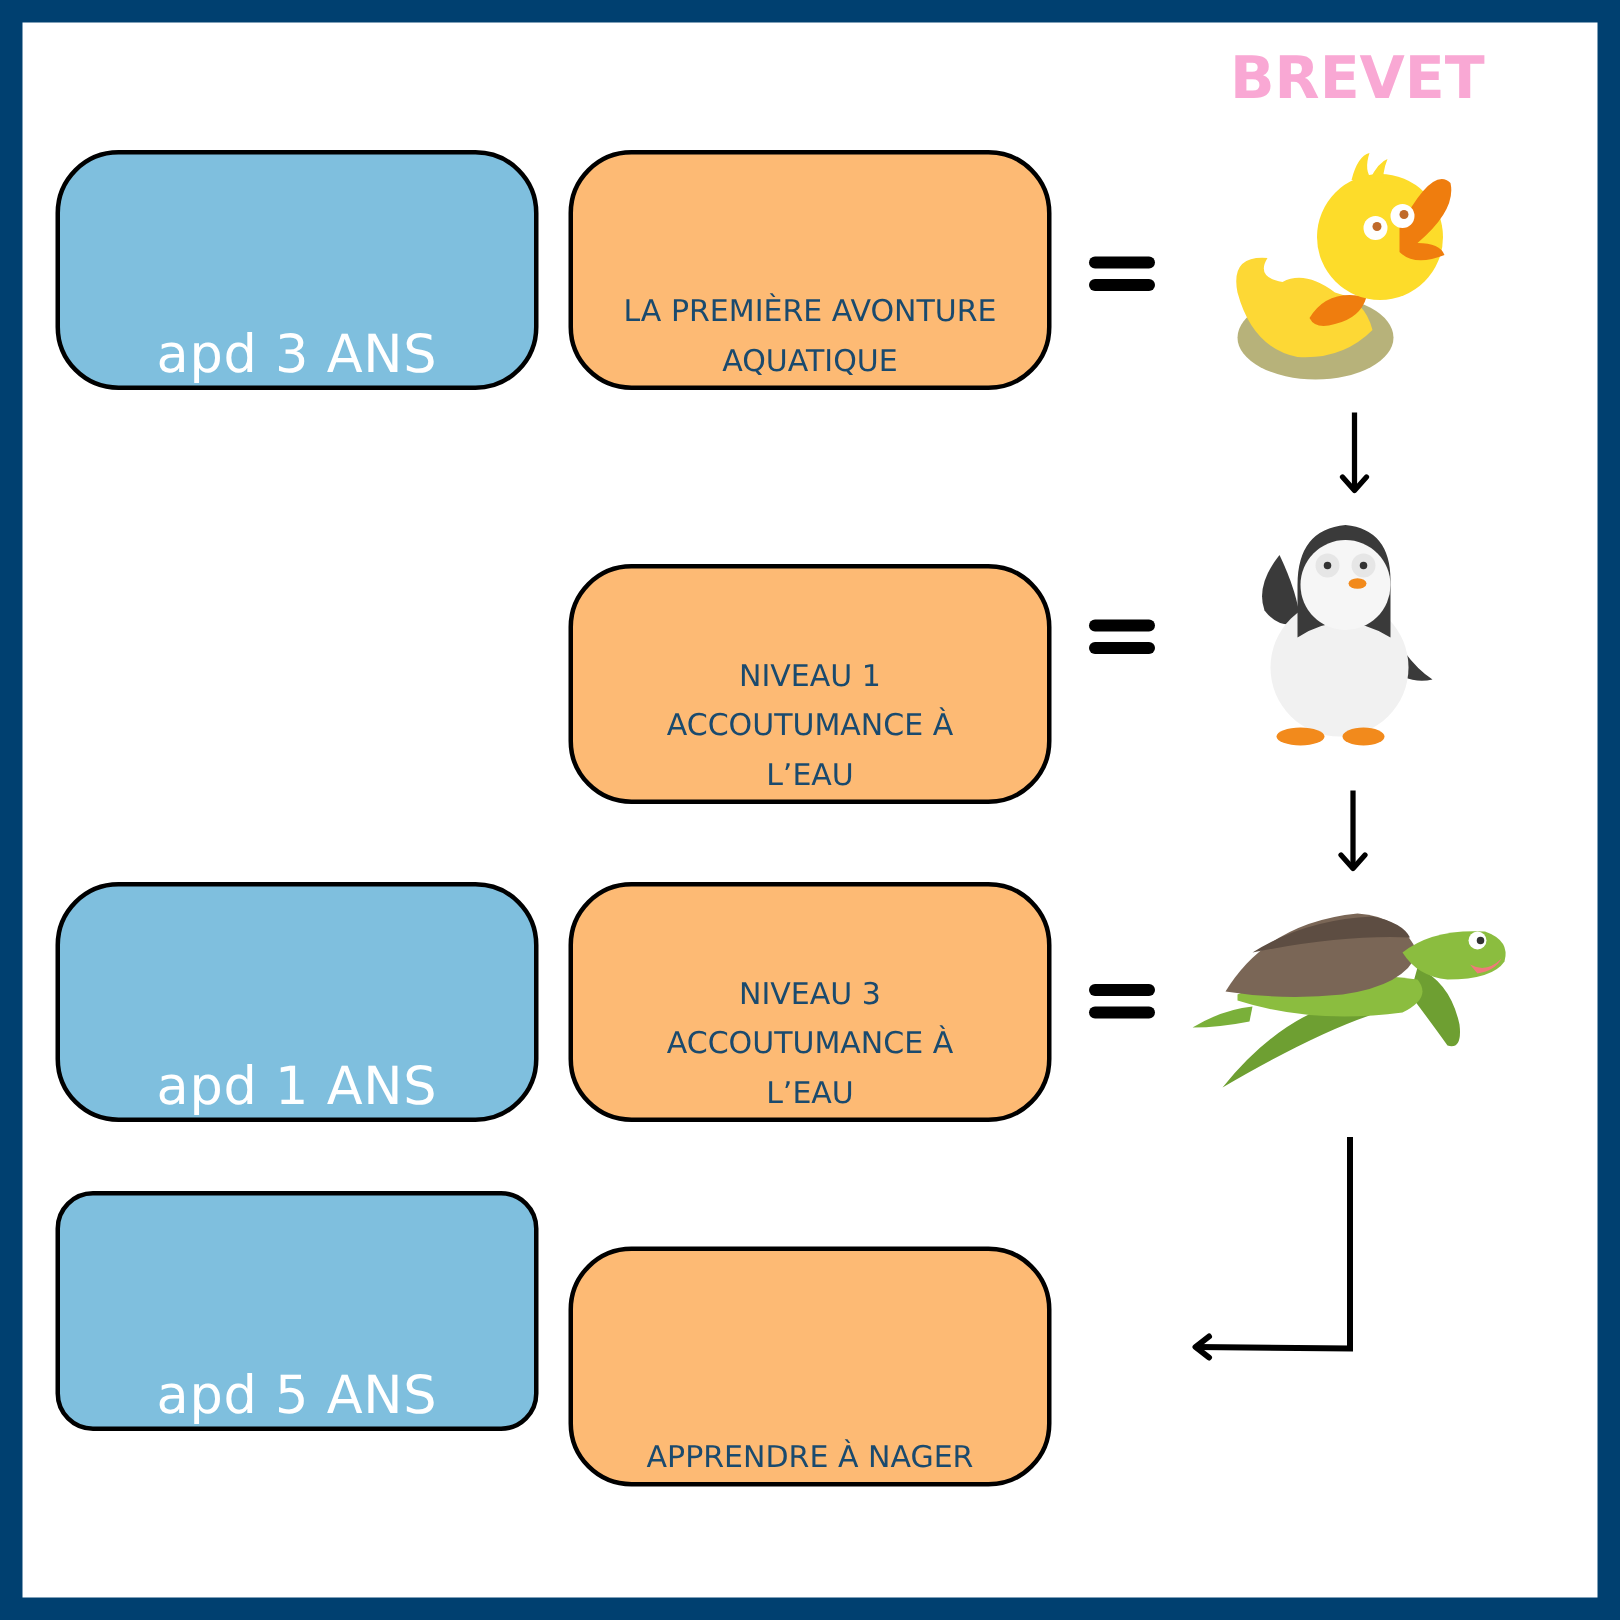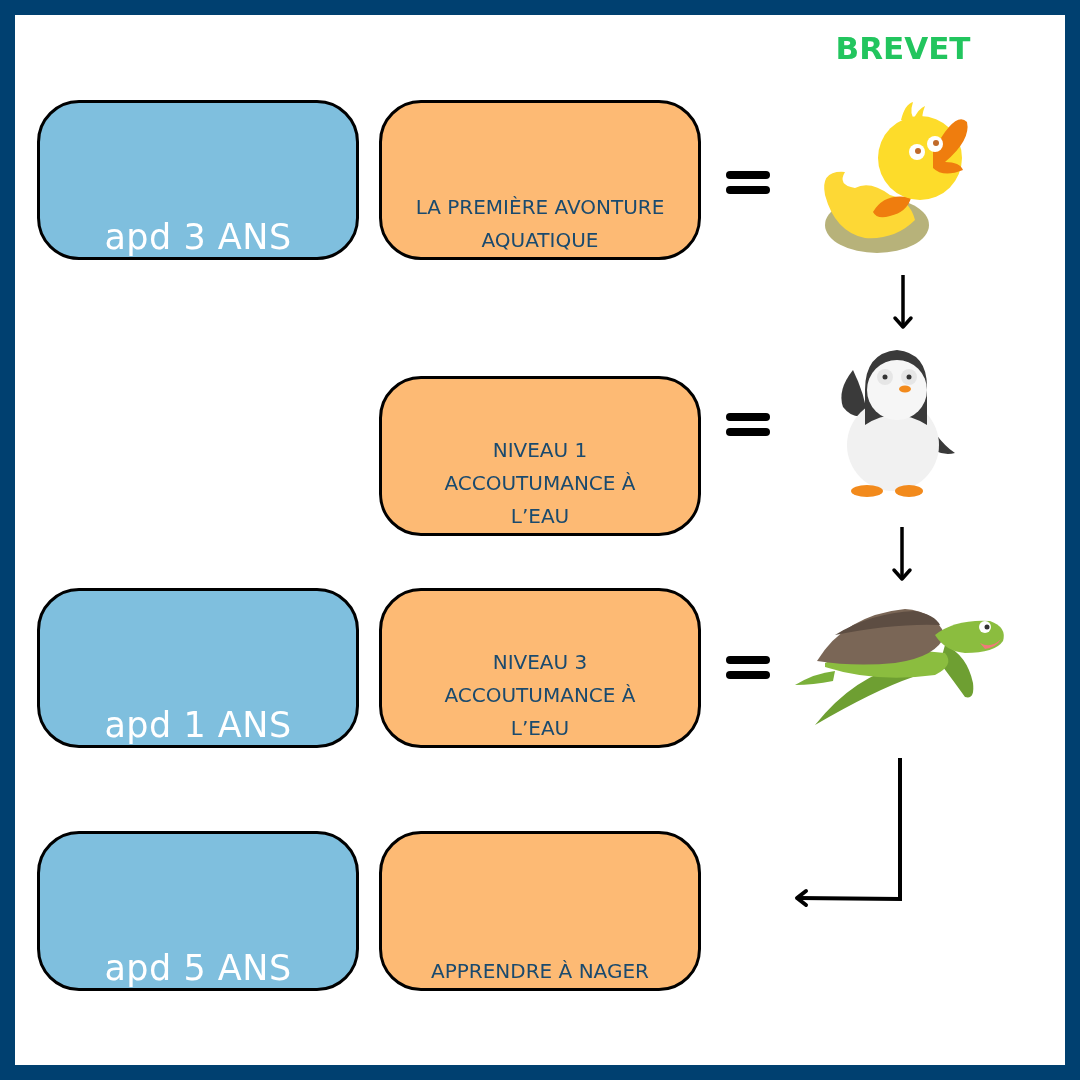--- a/index.html
+++ b/index.html
@@ -2,42 +2,42 @@
 <html><head>
 <meta charset="utf-8">
 <style>
   html, body { margin:0; padding:0; }
   body { width:1080px; height:1080px; background:#004070; position:relative; overflow:hidden; font-family:"DejaVu Sans", sans-serif; }
   .canvas { position:absolute; left:15px; top:15px; width:1050px; height:1050px; background:#ffffff; }
   .box { position:absolute; box-sizing:border-box; border:3px solid #000; border-radius:42px; display:flex; align-items:flex-end; justify-content:center; text-align:center; }
   .age { left:37px; width:322px; height:160px; background:#7fbfde; color:#ffffff; font-size:35px; font-family:"DejaVu Sans", sans-serif; letter-spacing:0.5px; }
   .level { left:379px; width:322px; height:160px; background:#fdba74; color:#1a4a6e; font-size:20px; line-height:33px; font-family:"DejaVu Sans", sans-serif; padding:0 6px; }
   .level span { white-space:pre-line; }
-  .title { position:absolute; left:820px; top:30px; width:166px; text-align:center; font-family:"DejaVu Sans", sans-serif; font-weight:bold; font-size:31px; color:#22c55e; }
+  .title { position:absolute; left:820px; top:30px; width:166px; text-align:center; font-family:"DejaVu Sans", sans-serif; font-weight:bold; font-size:39px; color:#f9a8d4; }
   .eq { position:absolute; left:726px; width:44px; height:24px; }
   .eq i { position:absolute; left:0; width:44px; height:8px; background:#000; border-radius:4px; }
   .eq i:first-child { top:0; }
   .eq i:last-child { top:15px; }
   .icon { position:absolute; }
   svg { display:block; }
 </style>
 </head>
 <body>
 
 <div class="canvas"></div>
 
 <div class="title">BREVET</div>
 
 <div class="box age" style="top:100px;">
   <span>apd 3 ANS</span>
 </div>
 <div class="box age" style="top:588px;">
   <span>apd 1 ANS</span>
 </div>
-<div class="box age" style="top:831px;">
+<div class="box age" style="top:794px;border-radius:25px;">
   <span>apd 5 ANS</span>
 </div>
 
 <div class="box level" style="top:100px;">
   <span>LA PREMIÈRE AVONTURE
 AQUATIQUE</span>
 </div>
 <div class="box level" style="top:344px;margin-top:32px;">
   <span>NIVEAU 1
 ACCOUTUMANCE À

